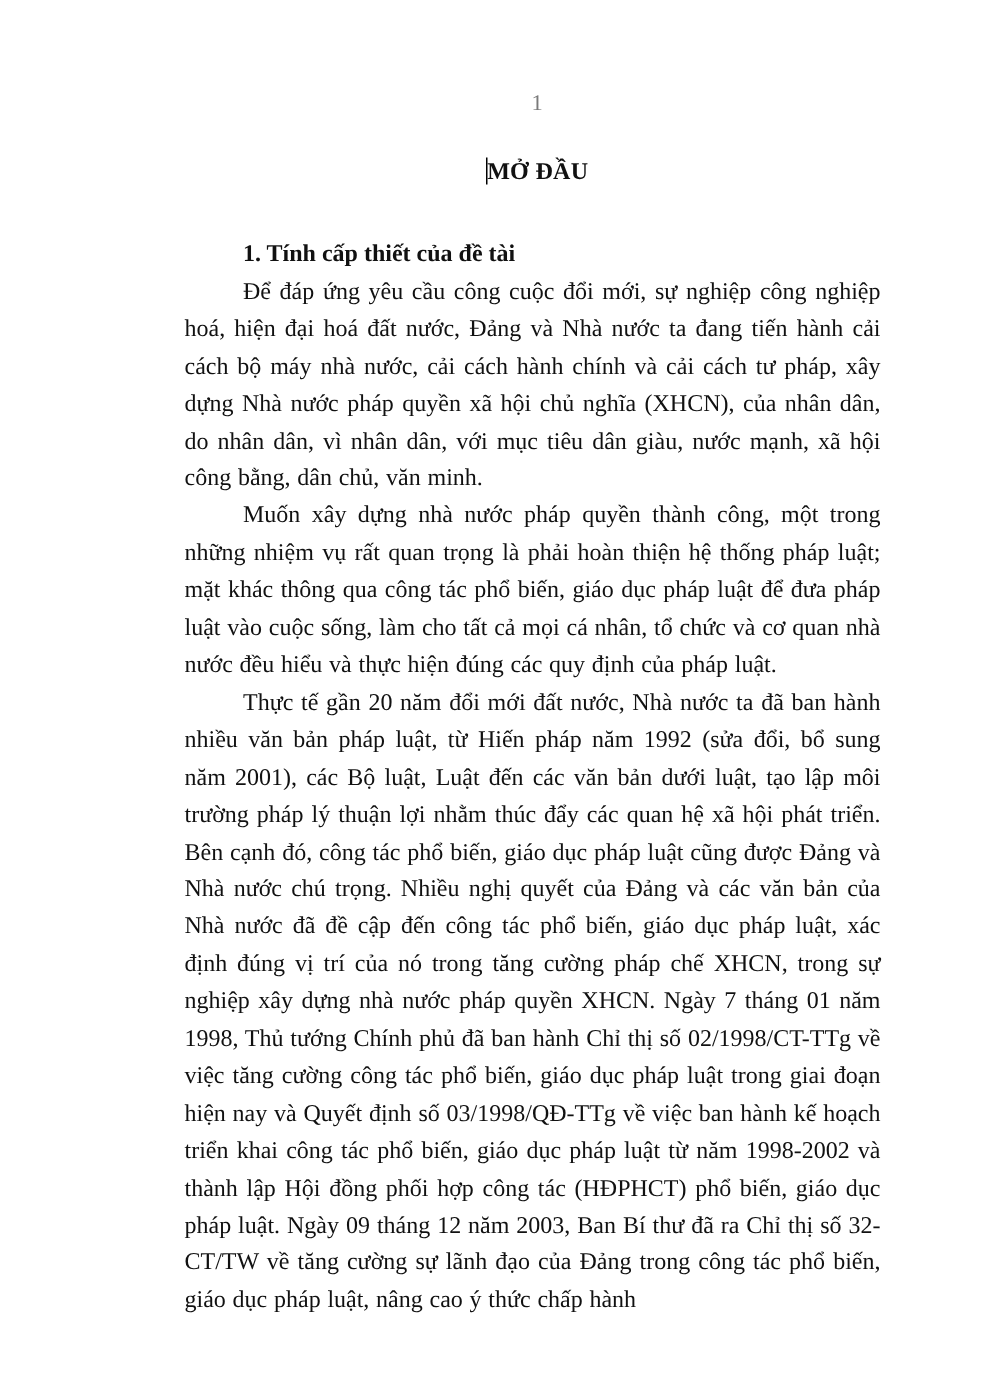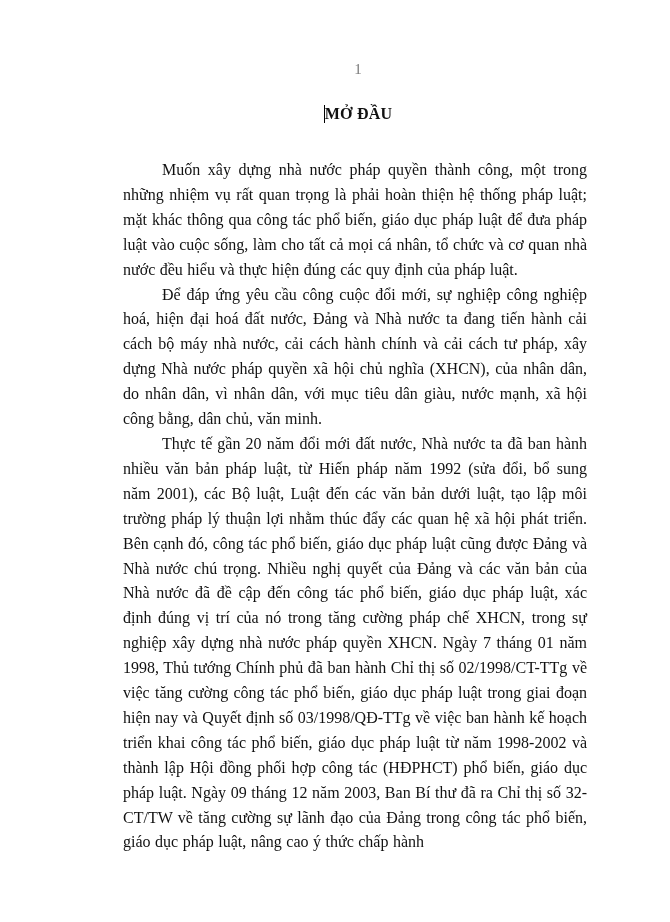--- a/index.html
+++ b/index.html
@@ -77,21 +77,22 @@
 
 <div class="page">
 
   <div class="page-number">1</div>
 
   <div class="title-wrap">
     <span class="cursor"></span><span>MỞ ĐẦU</span>
   </div>
 
   <div class="body-block">
+    <p class="section-heading">1. Tính cấp thiết của đề tài</p>
+
+    <p class="para">Để đáp ứng yêu cầu công cuộc đổi mới, sự nghiệp công nghiệp hoá, hiện đại hoá đất nước, Đảng và Nhà nước ta đang tiến hành cải cách bộ máy nhà nước, cải cách hành chính và cải cách tư pháp, xây dựng Nhà nước pháp quyền xã hội chủ nghĩa (XHCN), của nhân dân, do nhân dân, vì nhân dân, với mục tiêu dân giàu, nước mạnh, xã hội công bằng, dân chủ, văn minh.</p>
 
     <p class="para">Muốn xây dựng nhà nước pháp quyền thành công, một trong những nhiệm vụ rất quan trọng là phải hoàn thiện hệ thống pháp luật; mặt khác thông qua công tác phổ biến, giáo dục pháp luật để đưa pháp luật vào cuộc sống, làm cho tất cả mọi cá nhân, tổ chức và cơ quan nhà nước đều hiểu và thực hiện đúng các quy định của pháp luật.</p>
-
-    <p class="para">Để đáp ứng yêu cầu công cuộc đổi mới, sự nghiệp công nghiệp hoá, hiện đại hoá đất nước, Đảng và Nhà nước ta đang tiến hành cải cách bộ máy nhà nước, cải cách hành chính và cải cách tư pháp, xây dựng Nhà nước pháp quyền xã hội chủ nghĩa (XHCN), của nhân dân, do nhân dân, vì nhân dân, với mục tiêu dân giàu, nước mạnh, xã hội công bằng, dân chủ, văn minh.</p>
 
     <p class="para">Thực tế gần 20 năm đổi mới đất nước, Nhà nước ta đã ban hành nhiều văn bản pháp luật, từ Hiến pháp năm 1992 (sửa đổi, bổ sung năm 2001), các Bộ luật, Luật đến các văn bản dưới luật, tạo lập môi trường pháp lý thuận lợi nhằm thúc đẩy các quan hệ xã hội phát triển. Bên cạnh đó, công tác phổ biến, giáo dục pháp luật cũng được Đảng và Nhà nước chú trọng. Nhiều nghị quyết của Đảng và các văn bản của Nhà nước đã đề cập đến công tác phổ biến, giáo dục pháp luật, xác định đúng vị trí của nó trong tăng cường pháp chế XHCN, trong sự nghiệp xây dựng nhà nước pháp quyền XHCN. Ngày 7 tháng 01 năm 1998, Thủ tướng Chính phủ đã ban hành Chỉ thị số 02/1998/CT-TTg về việc tăng cường công tác phổ biến, giáo dục pháp luật trong giai đoạn hiện nay và Quyết định số 03/1998/QĐ-TTg về việc ban hành kế hoạch triển khai công tác phổ biến, giáo dục pháp luật từ năm 1998-2002 và thành lập Hội đồng phối hợp công tác (HĐPHCT) phổ biến, giáo dục pháp luật. Ngày 09 tháng 12 năm 2003, Ban Bí thư đã ra Chỉ thị số 32-CT/TW về tăng cường sự lãnh đạo của Đảng trong công tác phổ biến, giáo dục pháp luật, nâng cao ý thức chấp hành</p>
   </div>
 
 </div>
 
 </body></html>

